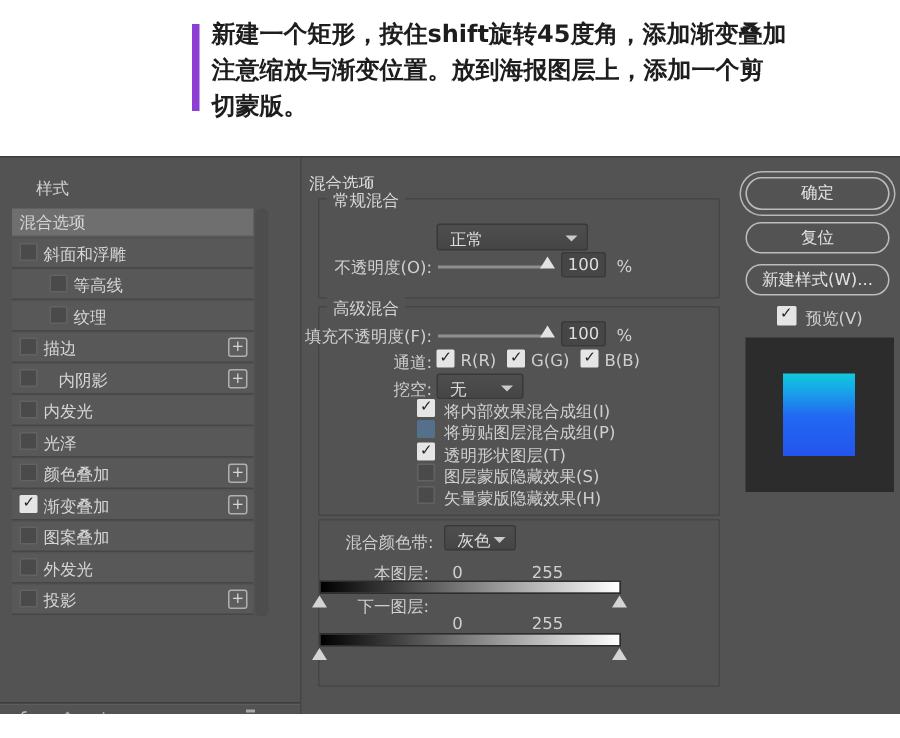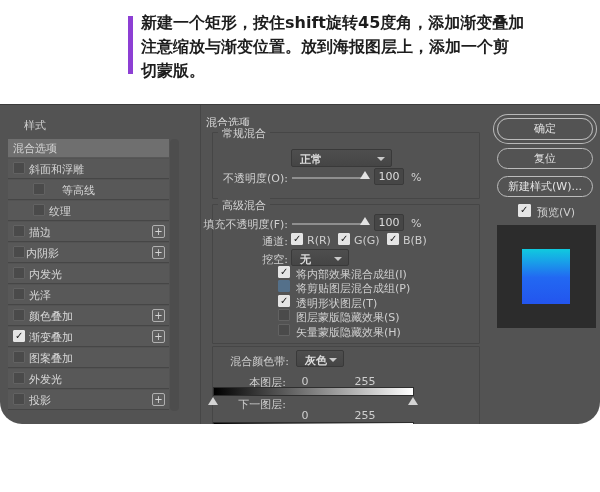--- a/index.html
+++ b/index.html
@@ -1,17 +1,17 @@
 <!DOCTYPE html>
 <html><head>
 <meta charset="utf-8">
 <style>
   html,body{margin:0;padding:0;}
   body{font-family:"DejaVu Sans","Liberation Sans",sans-serif;}
-  #stage{position:relative;width:600px;height:424px;background:#ffffff;overflow:hidden;border-radius:22px;}
+  #stage{position:relative;width:600px;height:476px;background:#ffffff;overflow:hidden;}
 
   
   .accent-bar{position:absolute;left:128px;top:16px;width:5px;height:58px;background:#8d3fd4;}
   .instr{position:absolute;left:141px;top:11px;width:450px;font-size:16px;line-height:24px;
          font-weight:600;color:#1d1d1d;}
 
   
   #dlg{position:absolute;left:0;top:104px;width:600px;height:388px;background:#535353;
        border-top:1px solid #3c3c3c;box-sizing:border-box;}
   .lbl{position:absolute;font-size:11px;color:#cfcfcf;white-space:nowrap;}
@@ -45,21 +45,21 @@
       box-sizing:border-box;}
   .trash::before{content:"";position:absolute;left:1px;right:1px;top:-4px;height:2px;background:#a8a8a8;}
 
   
   .grpbox{position:absolute;border:1px solid #464646;border-radius:1px;}
   .legend{position:absolute;font-size:11px;color:#d6d6d6;background:#535353;padding:0 4px;white-space:nowrap;}
 
   
   .dd{position:absolute;background:linear-gradient(#4e4e4e,#454545);border:1px solid #393939;
       border-radius:2px;box-sizing:border-box;color:#dcdcdc;font-size:11px;}
-  .dd-val{position:absolute;left:8px;top:2px;white-space:nowrap;font-weight:bold;}
+  .dd-val{position:absolute;left:8px;top:2px;white-space:nowrap;}
   .dd-chev{position:absolute;right:6px;top:7px;width:0;height:0;border-left:4px solid transparent;
       border-right:4px solid transparent;border-top:4px solid #c9c9c9;}
   .valbox{position:absolute;background:#464646;border:1px solid #3a3a3a;border-radius:2px;
       color:#dddddd;font-size:11px;text-align:center;line-height:15px;box-sizing:border-box;}
   .track{position:absolute;height:2px;background:#8f8f8f;}
   .tri-up{position:absolute;width:0;height:0;border-left:5px solid transparent;
       border-right:5px solid transparent;border-bottom:8px solid #e3e3e3;}
   .gradbar{position:absolute;height:9px;background:linear-gradient(to right,#000,#fff);
       border:1px solid #2e2e2e;box-sizing:border-box;}
   .gtri{border-bottom-color:#d4d4d4;}
@@ -92,34 +92,34 @@
     <div class="srow srow-sel" style="top:34px;height:19px">
       <span class="srow-lbl" style="left:5px;top:2px">混合选项</span>
     </div>
 
     <div class="srow" style="top:54px">
       <span class="cb unchecked" style="left:5px;top:3px"></span>
       <span class="srow-lbl" style="left:21px">斜面和浮雕</span>
     </div>
     <div class="srow" style="top:75px">
       <span class="cb unchecked" style="left:25px;top:3px"></span>
-      <span class="srow-lbl" style="left:54px">等高线</span>
+      <span class="srow-lbl" style="left:41px">等高线</span>
     </div>
     <div class="srow" style="top:96px">
       <span class="cb unchecked" style="left:25px;top:3px"></span>
       <span class="srow-lbl" style="left:41px">纹理</span>
     </div>
     <div class="srow" style="top:117px">
       <span class="cb unchecked" style="left:5px;top:3px"></span>
       <span class="srow-lbl" style="left:21px">描边</span>
       <span class="plus" style="right:4px;top:3px">+</span>
     </div>
     <div class="srow" style="top:138px">
       <span class="cb unchecked" style="left:5px;top:3px"></span>
-      <span class="srow-lbl" style="left:18px">内阴影</span>
+      <span class="srow-lbl" style="left:31px">内阴影</span>
       <span class="plus" style="right:4px;top:3px">+</span>
     </div>
     <div class="srow" style="top:180px">
       <span class="cb unchecked" style="left:5px;top:3px"></span>
       <span class="srow-lbl" style="left:21px">光泽</span>
     </div>
     <div class="srow" style="top:159px">
       <span class="cb unchecked" style="left:5px;top:3px"></span>
       <span class="srow-lbl" style="left:21px">内发光</span>
     </div>

